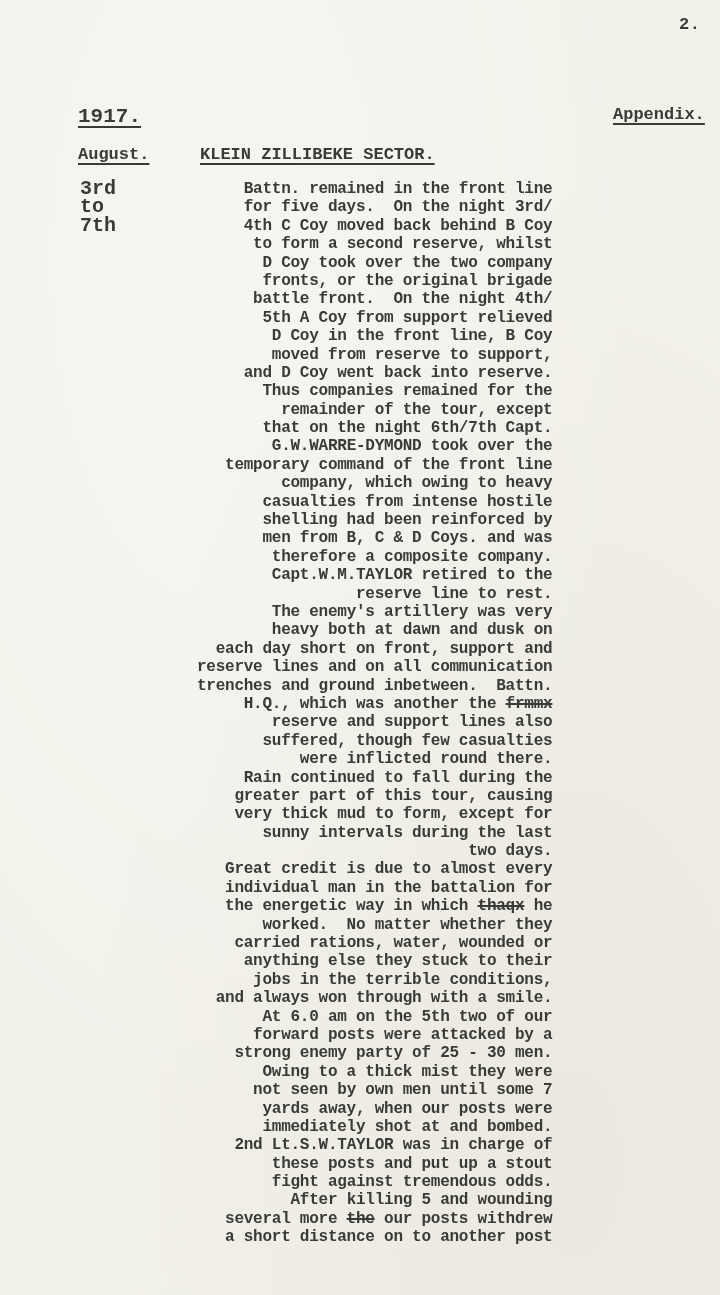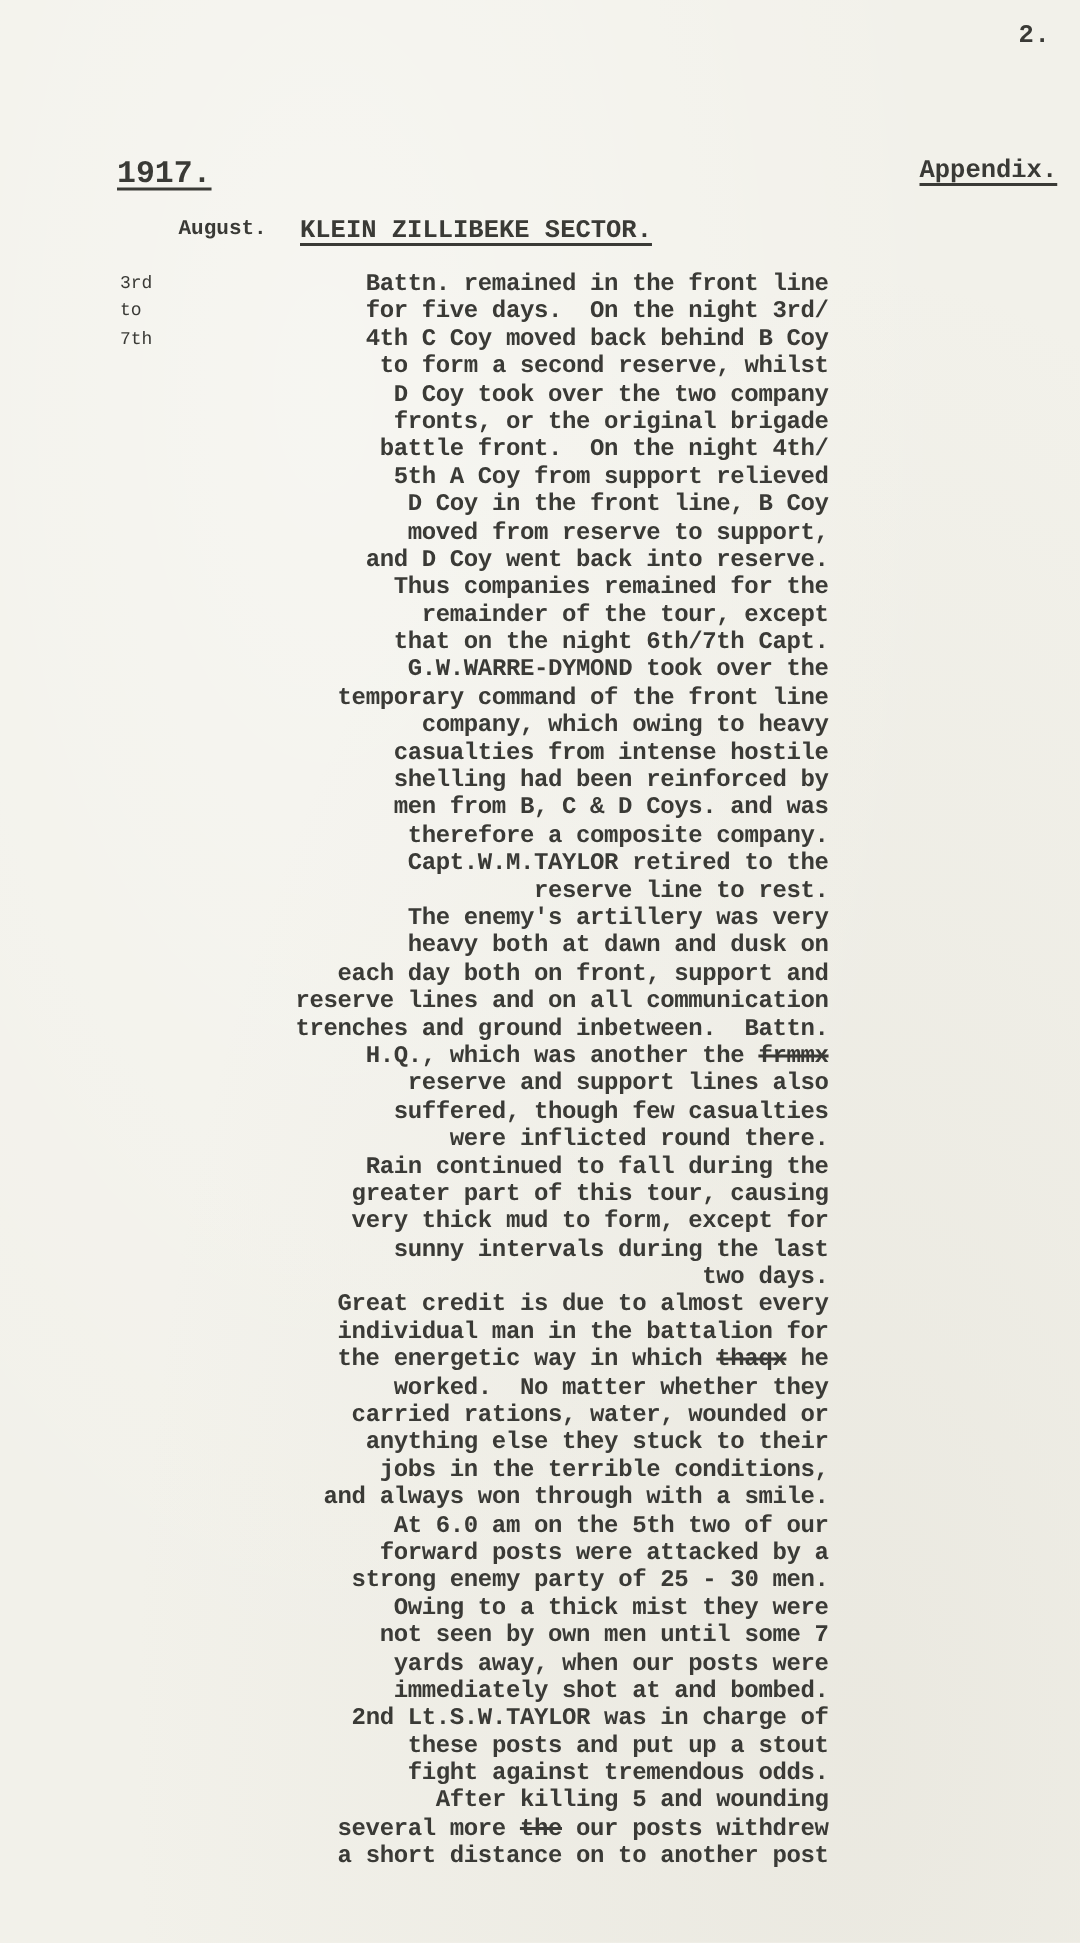--- a/index.html
+++ b/index.html
@@ -48,42 +48,42 @@
       font-size: 17px;
       font-weight: bold;
       text-decoration: underline;
       text-decoration-thickness: 2px;
       text-underline-offset: 4px;
     }
     .month {
       position: absolute;
       top: 145px;
       left: 78px;
-      font-size: 14px;
+      font-size: 17px;
       font-weight: bold;
+      text-decoration: underline;
       text-decoration-thickness: 2px;
       text-underline-offset: 4px;
-      margin-left: 41px;
     }
     .sector-title {
       position: absolute;
       top: 145px;
       left: 200px;
       font-size: 17px;
       font-weight: bold;
       text-decoration: underline;
       text-decoration-thickness: 2px;
       text-underline-offset: 4px;
     }
     .date-col {
       position: absolute;
       top: 180px;
       left: 80px;
-      font-size: 12px;
-      font-weight: normal;
+      font-size: 20px;
+      font-weight: bold;
       line-height: 18.4px;
     }
     .date-col div {
       white-space: pre;
     }
     .body-text {
       position: absolute;
       top: 180px;
       left: 197px;
       font-size: 16px;
@@ -139,21 +139,21 @@
     <div class="line">temporary command of the front line</div>
     <div class="line">company, which owing to heavy</div>
     <div class="line">casualties from intense hostile</div>
     <div class="line">shelling had been reinforced by</div>
     <div class="line">men from B, C &amp; D Coys. and was</div>
     <div class="line">therefore a composite company.</div>
     <div class="line">Capt.W.M.TAYLOR retired to the</div>
     <div class="line">reserve line to rest.</div>
     <div class="line">The enemy's artillery was very</div>
     <div class="line">heavy both at dawn and dusk on</div>
-    <div class="line">each day both on front, support and</div>
+    <div class="line">each day short on front, support and</div>
     <div class="line">reserve lines and on all communication</div>
     <div class="line">trenches and ground inbetween.  Battn.</div>
     <div class="line"><span>H.Q., which was another the </span><span class="strike">frmmx</span></div>
     <div class="line">reserve and support lines also</div>
     <div class="line">suffered, though few casualties</div>
     <div class="line">were inflicted round there.</div>
     <div class="line">Rain continued to fall during the</div>
     <div class="line">greater part of this tour, causing</div>
     <div class="line">very thick mud to form, except for</div>
     <div class="line">sunny intervals during the last</div>

